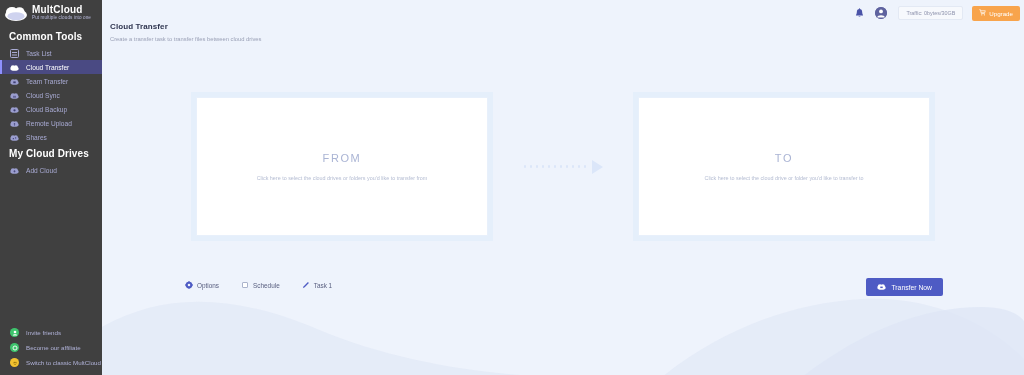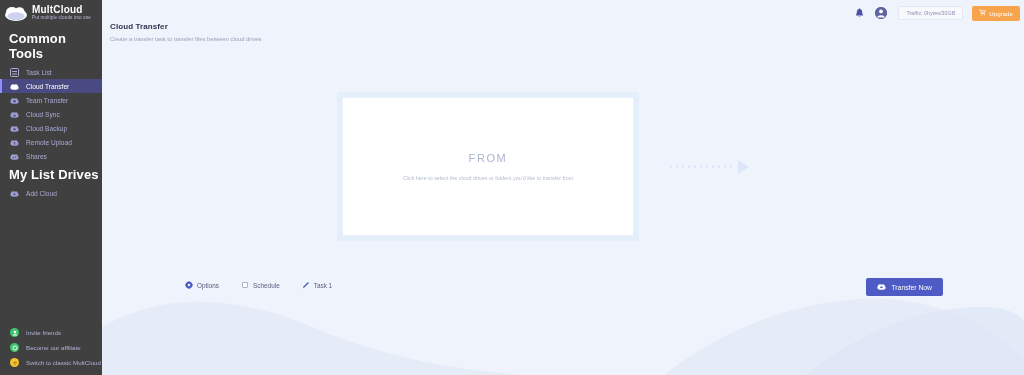--- a/index.html
+++ b/index.html
@@ -28,21 +28,21 @@
   .logo-cloud { width: 24px; height: 18px; position: relative; flex: 0 0 24px; }
   .logo-cloud svg { display: block; }
   .logo-text { line-height: 1.05; }
   .logo-title {
     font-size: 10px; font-weight: bold; color: #ffffff;
     letter-spacing: .2px;
   }
   .logo-tag { font-size: 4.6px; color: #b9bbdd; letter-spacing: .1px; margin-top: 1px; }
 
   .section-title {
-    font-size: 13px; font-weight: bold; color: #ffffff;
+    font-size: 10px; font-weight: bold; color: #ffffff;
     padding: 4px 0 4px 9px;
     letter-spacing: .1px;
   }
   .nav-item {
     display: flex; align-items: center; gap: 7px;
     height: 14px;
     padding-left: 10px;
     font-size: 6.6px;
     color: #a9abd4;
     position: relative;
@@ -279,21 +279,21 @@
             <ellipse cx="6" cy="6" rx="5.5" ry="2.8" fill="#9b9ecf"></ellipse>
             <ellipse cx="4" cy="4" rx="3" ry="2.6" fill="#9b9ecf"></ellipse>
             <ellipse cx="7.8" cy="3.8" rx="2.6" ry="2.3" fill="#9b9ecf"></ellipse>
             <circle cx="4.5" cy="6" r=".9" fill="#3f3f75"></circle>
             <circle cx="7.5" cy="5" r=".9" fill="#3f3f75"></circle>
           </svg>
       </span>
       <span>Shares</span>
     </div>
 
-    <div class="section-title">My List Drives</div>
+    <div class="section-title">My Cloud Drives</div>
 
     <div class="nav-item">
       <span class="ico">
         <svg width="9" height="9" viewBox="0 0 12 9">
             <ellipse cx="6" cy="6" rx="5.5" ry="2.8" fill="#9b9ecf"></ellipse>
             <ellipse cx="4" cy="4" rx="3" ry="2.6" fill="#9b9ecf"></ellipse>
             <ellipse cx="7.8" cy="3.8" rx="2.6" ry="2.3" fill="#9b9ecf"></ellipse>
             <path d="M6 4.2 L6 7 M4.6 5.6 L7.4 5.6" stroke="#3f3f75" stroke-width=".9"></path>
           </svg>
       </span>
@@ -390,20 +390,24 @@
             <span class="d"></span>
           <span class="d"></span>
             <span class="d"></span>
             <span class="d"></span>
           <span class="d"></span>
             <span class="d"></span>
           <span class="head"></span>
         </div>
       </div>
 
+      <div class="drop-panel">
+        <div class="drop-title">TO</div>
+        <div class="drop-hint">Click here to select the cloud drive or folder you'd like to transfer to</div>
+      </div>
     </div>
 
     <div class="toolbar">
       <div class="tool-left">
         <div class="tool-btn">
           <span class="tico">
             <svg width="8" height="8" viewBox="0 0 10 10">
                 <circle cx="5" cy="5" r="4.2" fill="#4e5bc4"></circle>
                 <circle cx="5" cy="5" r="1.6" fill="#eef3fc"></circle>
                 <g fill="#4e5bc4">

